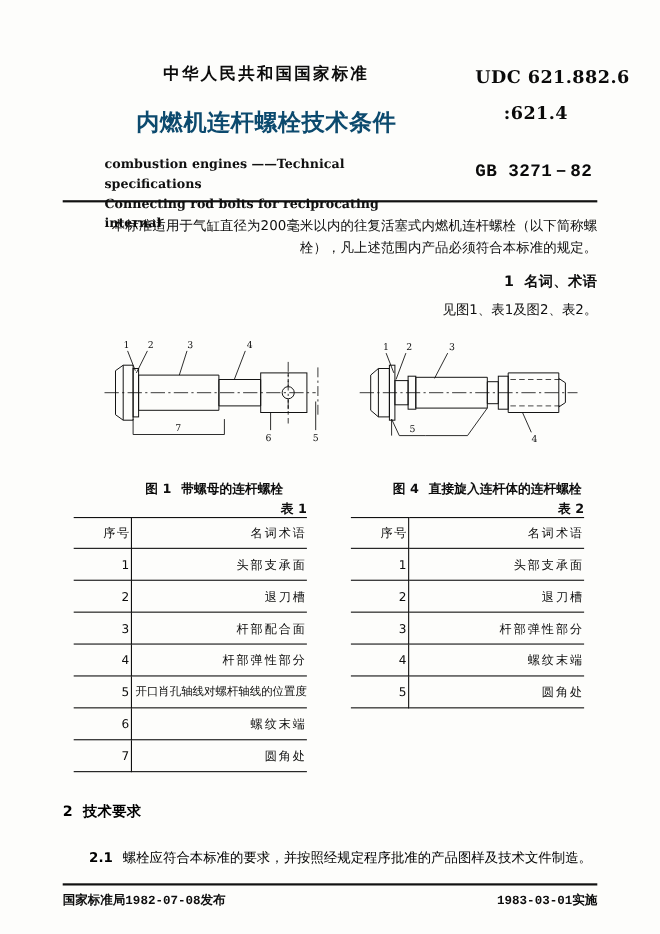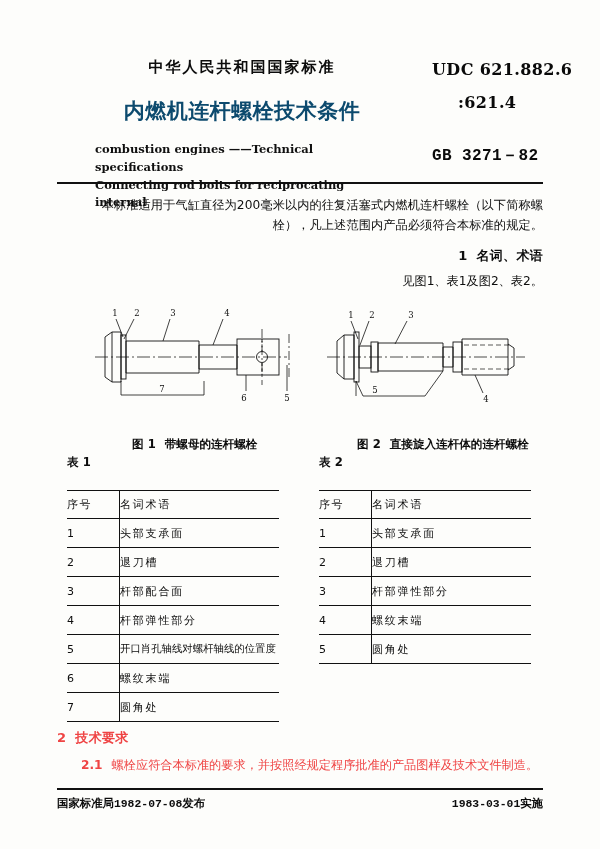--- a/index.html
+++ b/index.html
@@ -159,38 +159,38 @@
   }
   .tbl-wrap {
     position: absolute;
     top: 0;
     width: 212px;
   }
   .tbl-left  { left: 10px; }
   .tbl-right { left: 262px; }
 
   .tbl-title {
-    text-align: left;
+    text-align: right;
     font-family: "DejaVu Sans", sans-serif;
     font-size: 11.6px;
     font-weight: bold;
-    margin-bottom: 20px;
+    margin-bottom: 0;
     color: #0d0d0d;
   }
 
   table.std {
     width: 100%;
     border-collapse: collapse;
     font-family: "DejaVu Sans", sans-serif;
     font-size: 11px;
     color: #0d0d0d;
   }
   table.std th,
   table.std td {
-    text-align: left;
+    text-align: right;
     vertical-align: middle;
     padding: 0;
   }
   table.std th {
     font-weight: normal;
     letter-spacing: 2.2px;
   }
   table.std .c-no {
     width: 52px;
     border-right: 1.3px solid #111;
@@ -210,24 +210,24 @@
     border-bottom: 1.6px solid #111;
   }
   table.std td.dense { letter-spacing: 0px; font-size: 10.4px; }
 
   
   .bottom {
     position: relative;
     margin-top: 12px;
     font-family: "DejaVu Sans", sans-serif;
     font-size: 12.2px;
-    color: #ef4444;
+    color: #000000;
   }
   .clause {
-    margin-top: 9px;
+    margin-top: 24px;
     padding-left: 24px;
     line-height: 1.6;
   }
   .clause .cnum {
     font-weight: bold;
     margin-right: 9px;
   }
 
   .rule-foot {
     height: 0;
@@ -378,21 +378,21 @@
         <text x="50" y="92">5</text>
       </g>
     </svg>
   </div>
 
   <div class="fig-captions">
     <div class="cap cap-left">
       <span class="lbl">图 1</span><span>带螺母的连杆螺栓</span>
     </div>
     <div class="cap cap-right">
-      <span class="lbl">图 2</span><span>直接旋入连杆体的连杆螺栓</span>
+      <span class="lbl">图 4</span><span>直接旋入连杆体的连杆螺栓</span>
     </div>
   </div>
 
   <div class="tables">
 
     <div class="tbl-wrap tbl-left">
       <div class="tbl-title">表 1</div>
       <table class="std">
         <tbody>
           <tr class="hdr-row">

